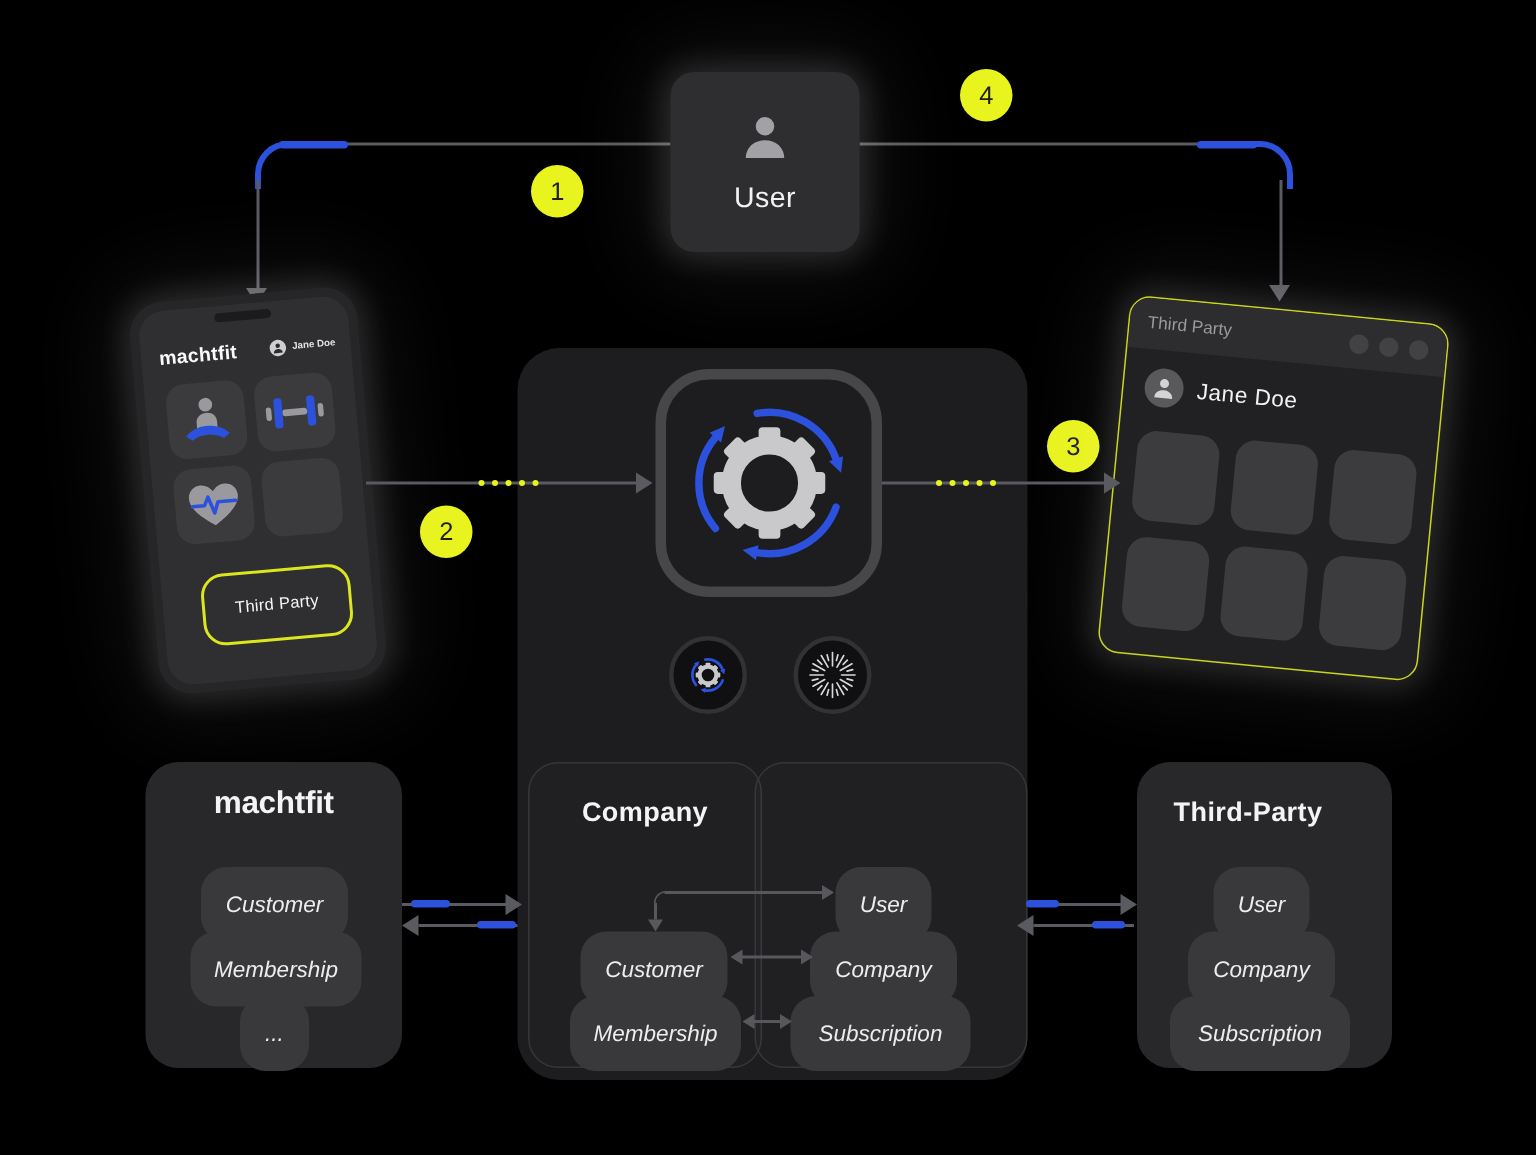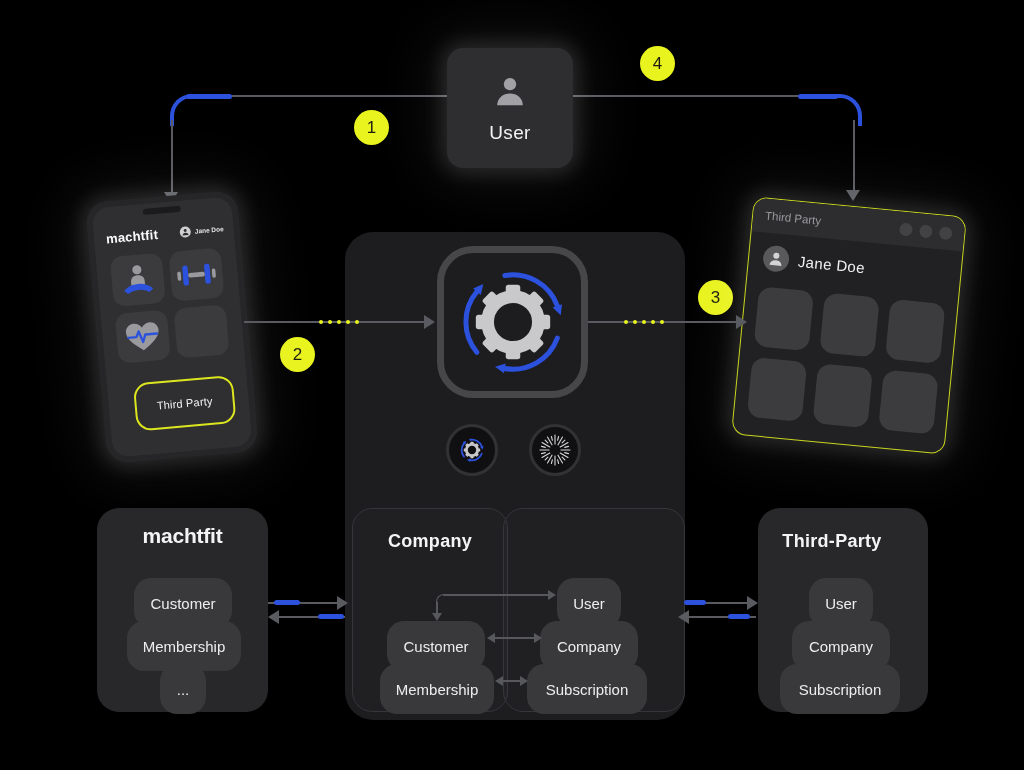--- a/index.html
+++ b/index.html
@@ -65,21 +65,21 @@
                box-sizing:border-box;display:flex;align-items:center;justify-content:center;}
   .mini-badge{position:absolute;width:52px;height:52px;border-radius:50%;background:#101013;border:3px solid #323235;
               box-sizing:border-box;display:flex;align-items:center;justify-content:center;}
 
   .inner-box{position:absolute;border:1.5px solid #36363a;border-radius:20px;background:rgba(255,255,255,.015);box-sizing:border-box;}
   .box-title{position:absolute;font-size:18px;font-weight:600;color:#f4f4f6;letter-spacing:.3px;text-align:center;}
   .brand-title{font-size:21px;font-weight:700;letter-spacing:-.2px;}
 
   .bigbox{position:absolute;top:508px;height:204px;background:#28282a;border-radius:22px;}
   .pill{position:absolute;height:50px;background:#39393b;border-radius:17px;color:#ededef;font-size:15px;
-        display:flex;align-items:center;justify-content:center;top:0;}
+        display:flex;align-items:center;justify-content:center;top:0;font-style:italic;}
 </style>
 </head>
 <body>
 
 <div class="stage">
 
   <div class="central"></div>
 
   <div class="hline" style="left:230px;top:95px;width:217px;"></div>
   <div class="bdash" style="left:186px;top:94px;width:46px;"></div>

